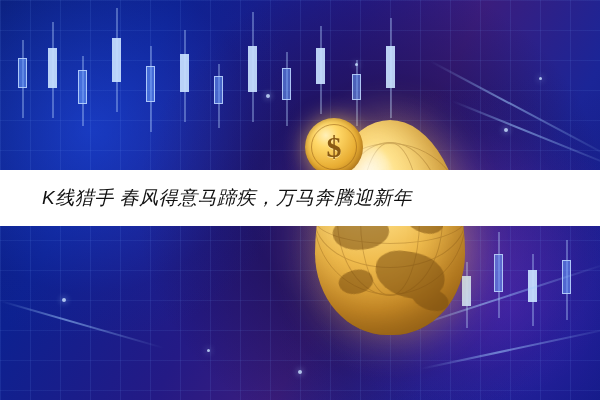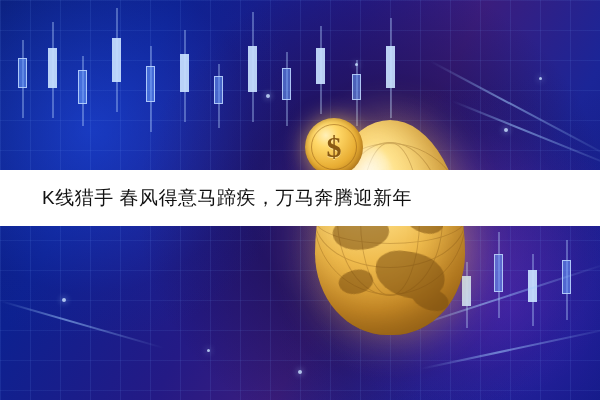--- a/index.html
+++ b/index.html
@@ -175,20 +175,21 @@
     width: 600px;
     height: 56px;
     display: flex;
     align-items: center;
     padding-left: 42px;
     box-sizing: border-box;
     color: #111111;
     font-size: 19px;
     letter-spacing: 0.5px;
     white-space: nowrap;
+    font-style: italic;
   }
 
   
   .spark {
     position: absolute;
     border-radius: 50%;
     background: rgba(200,225,255,0.85);
     box-shadow: 0 0 6px rgba(180,215,255,0.9);
   }
 </style>

